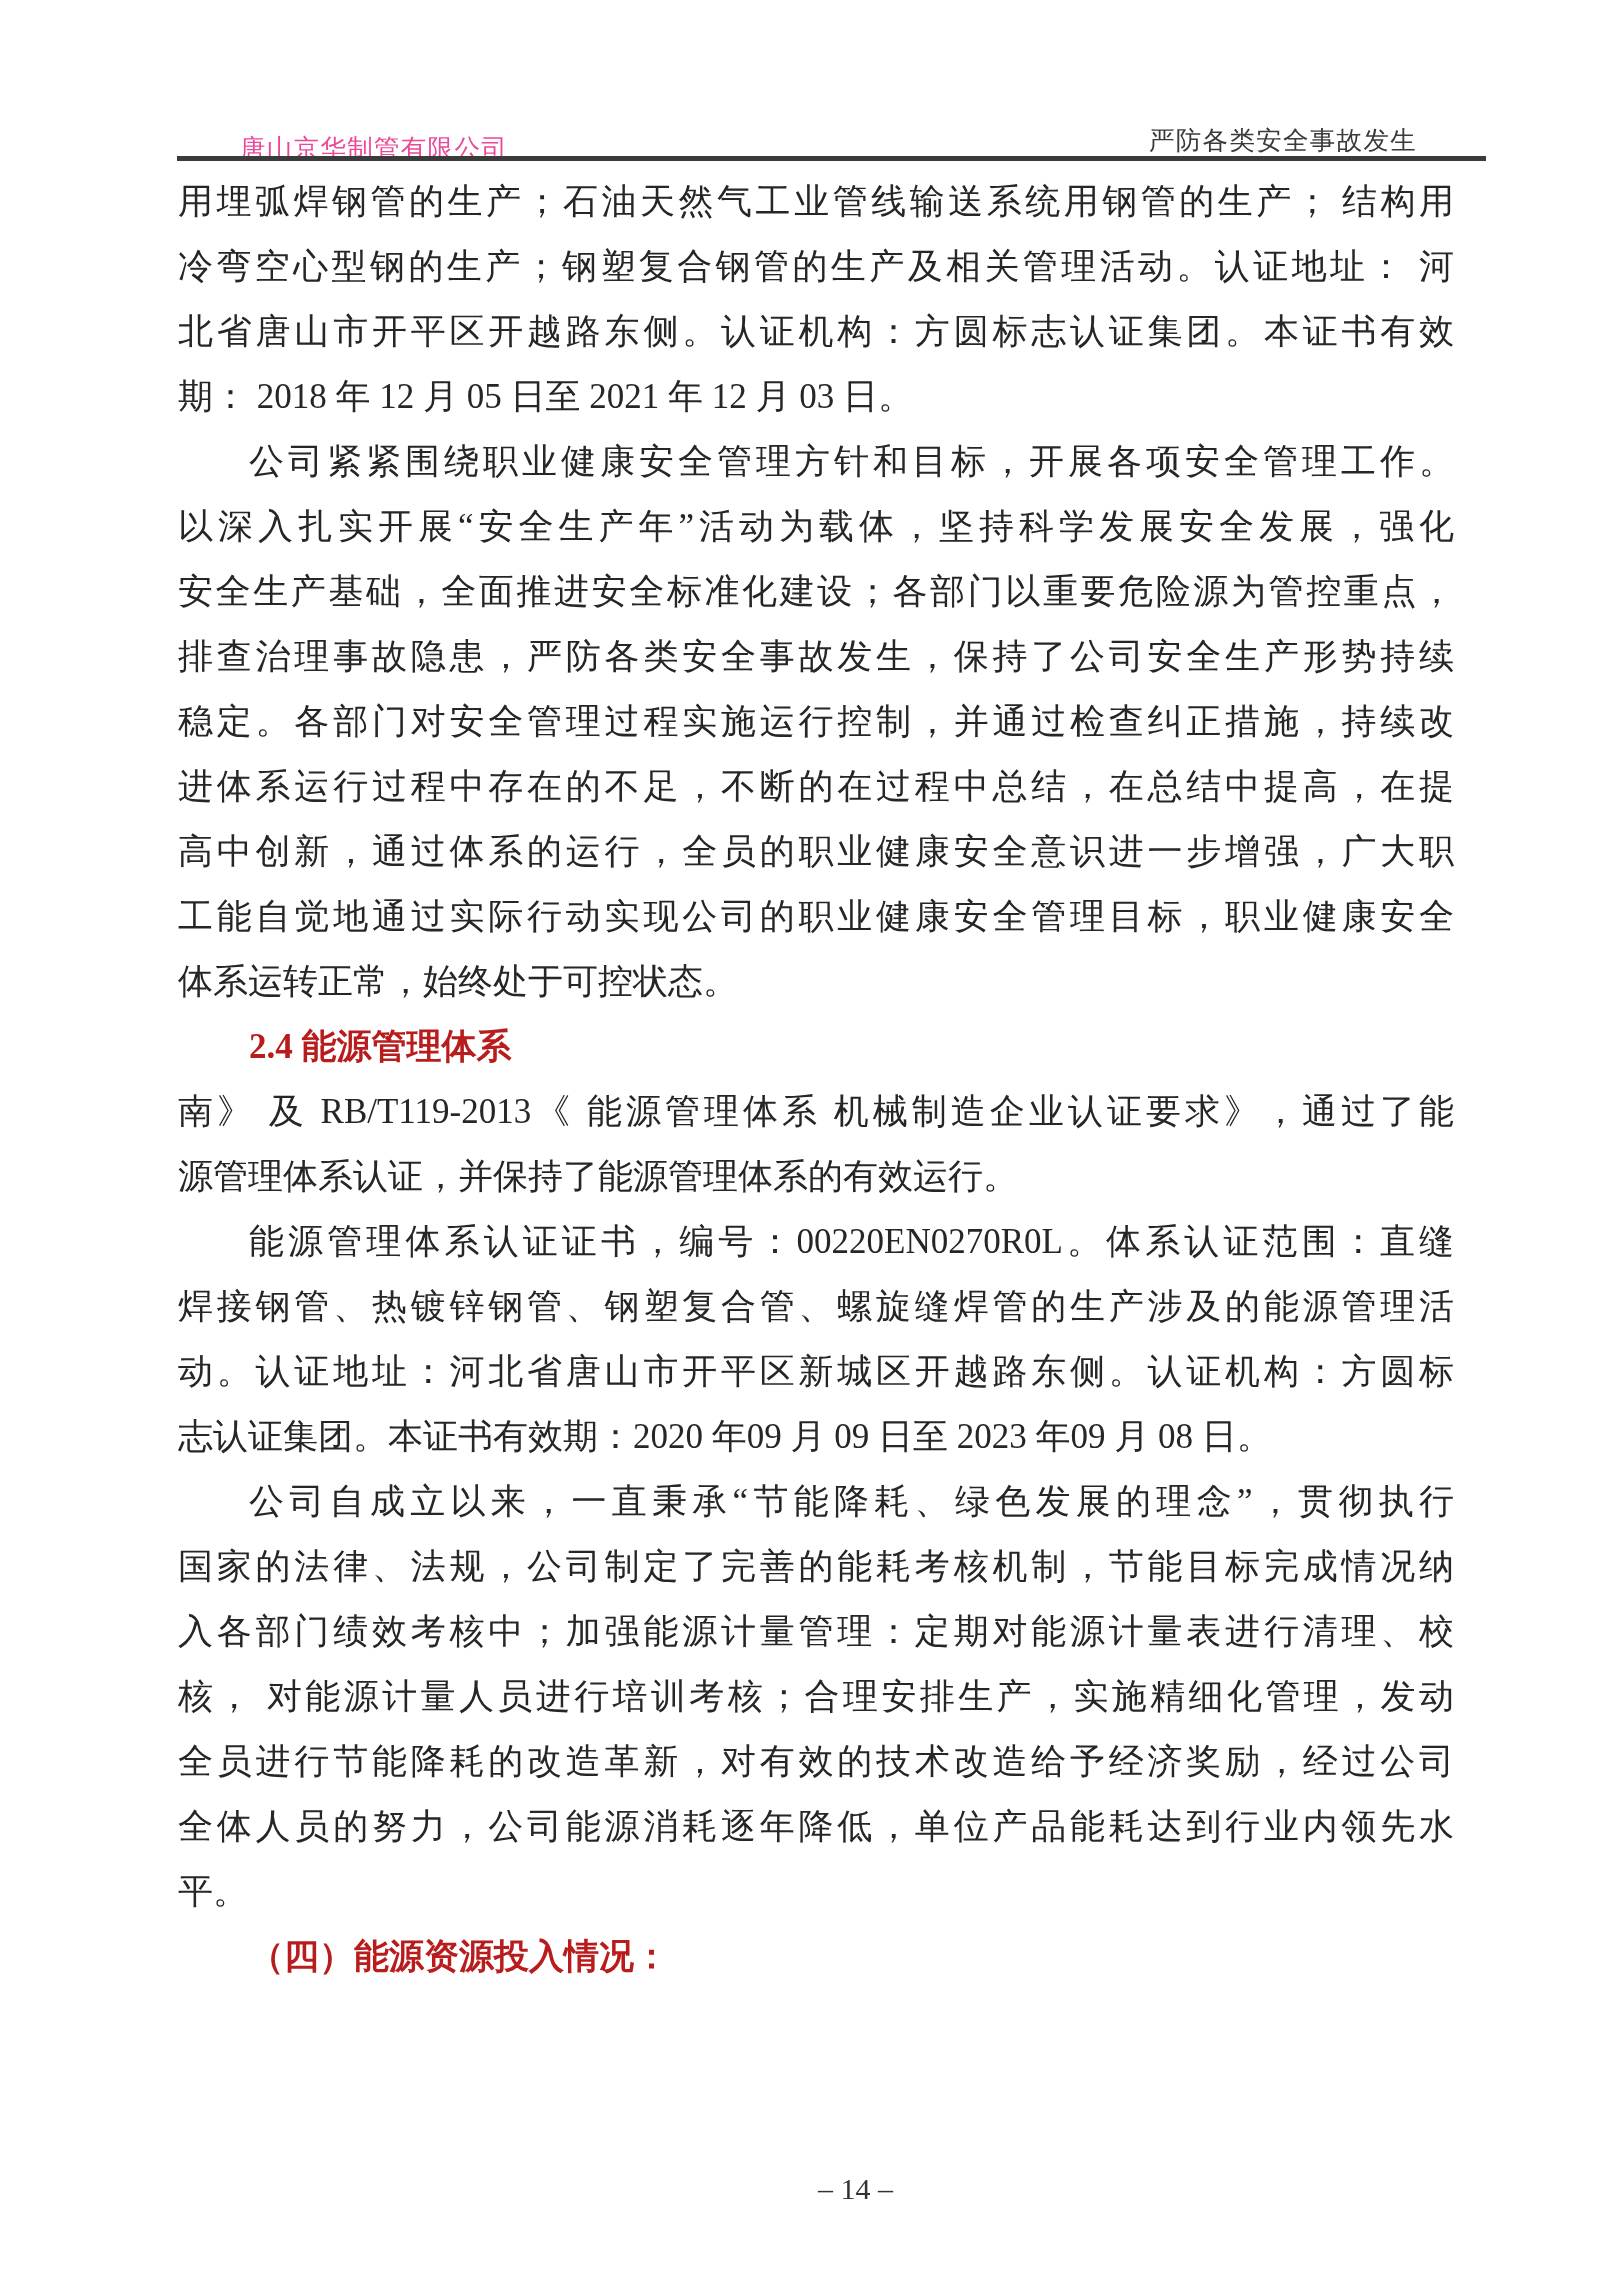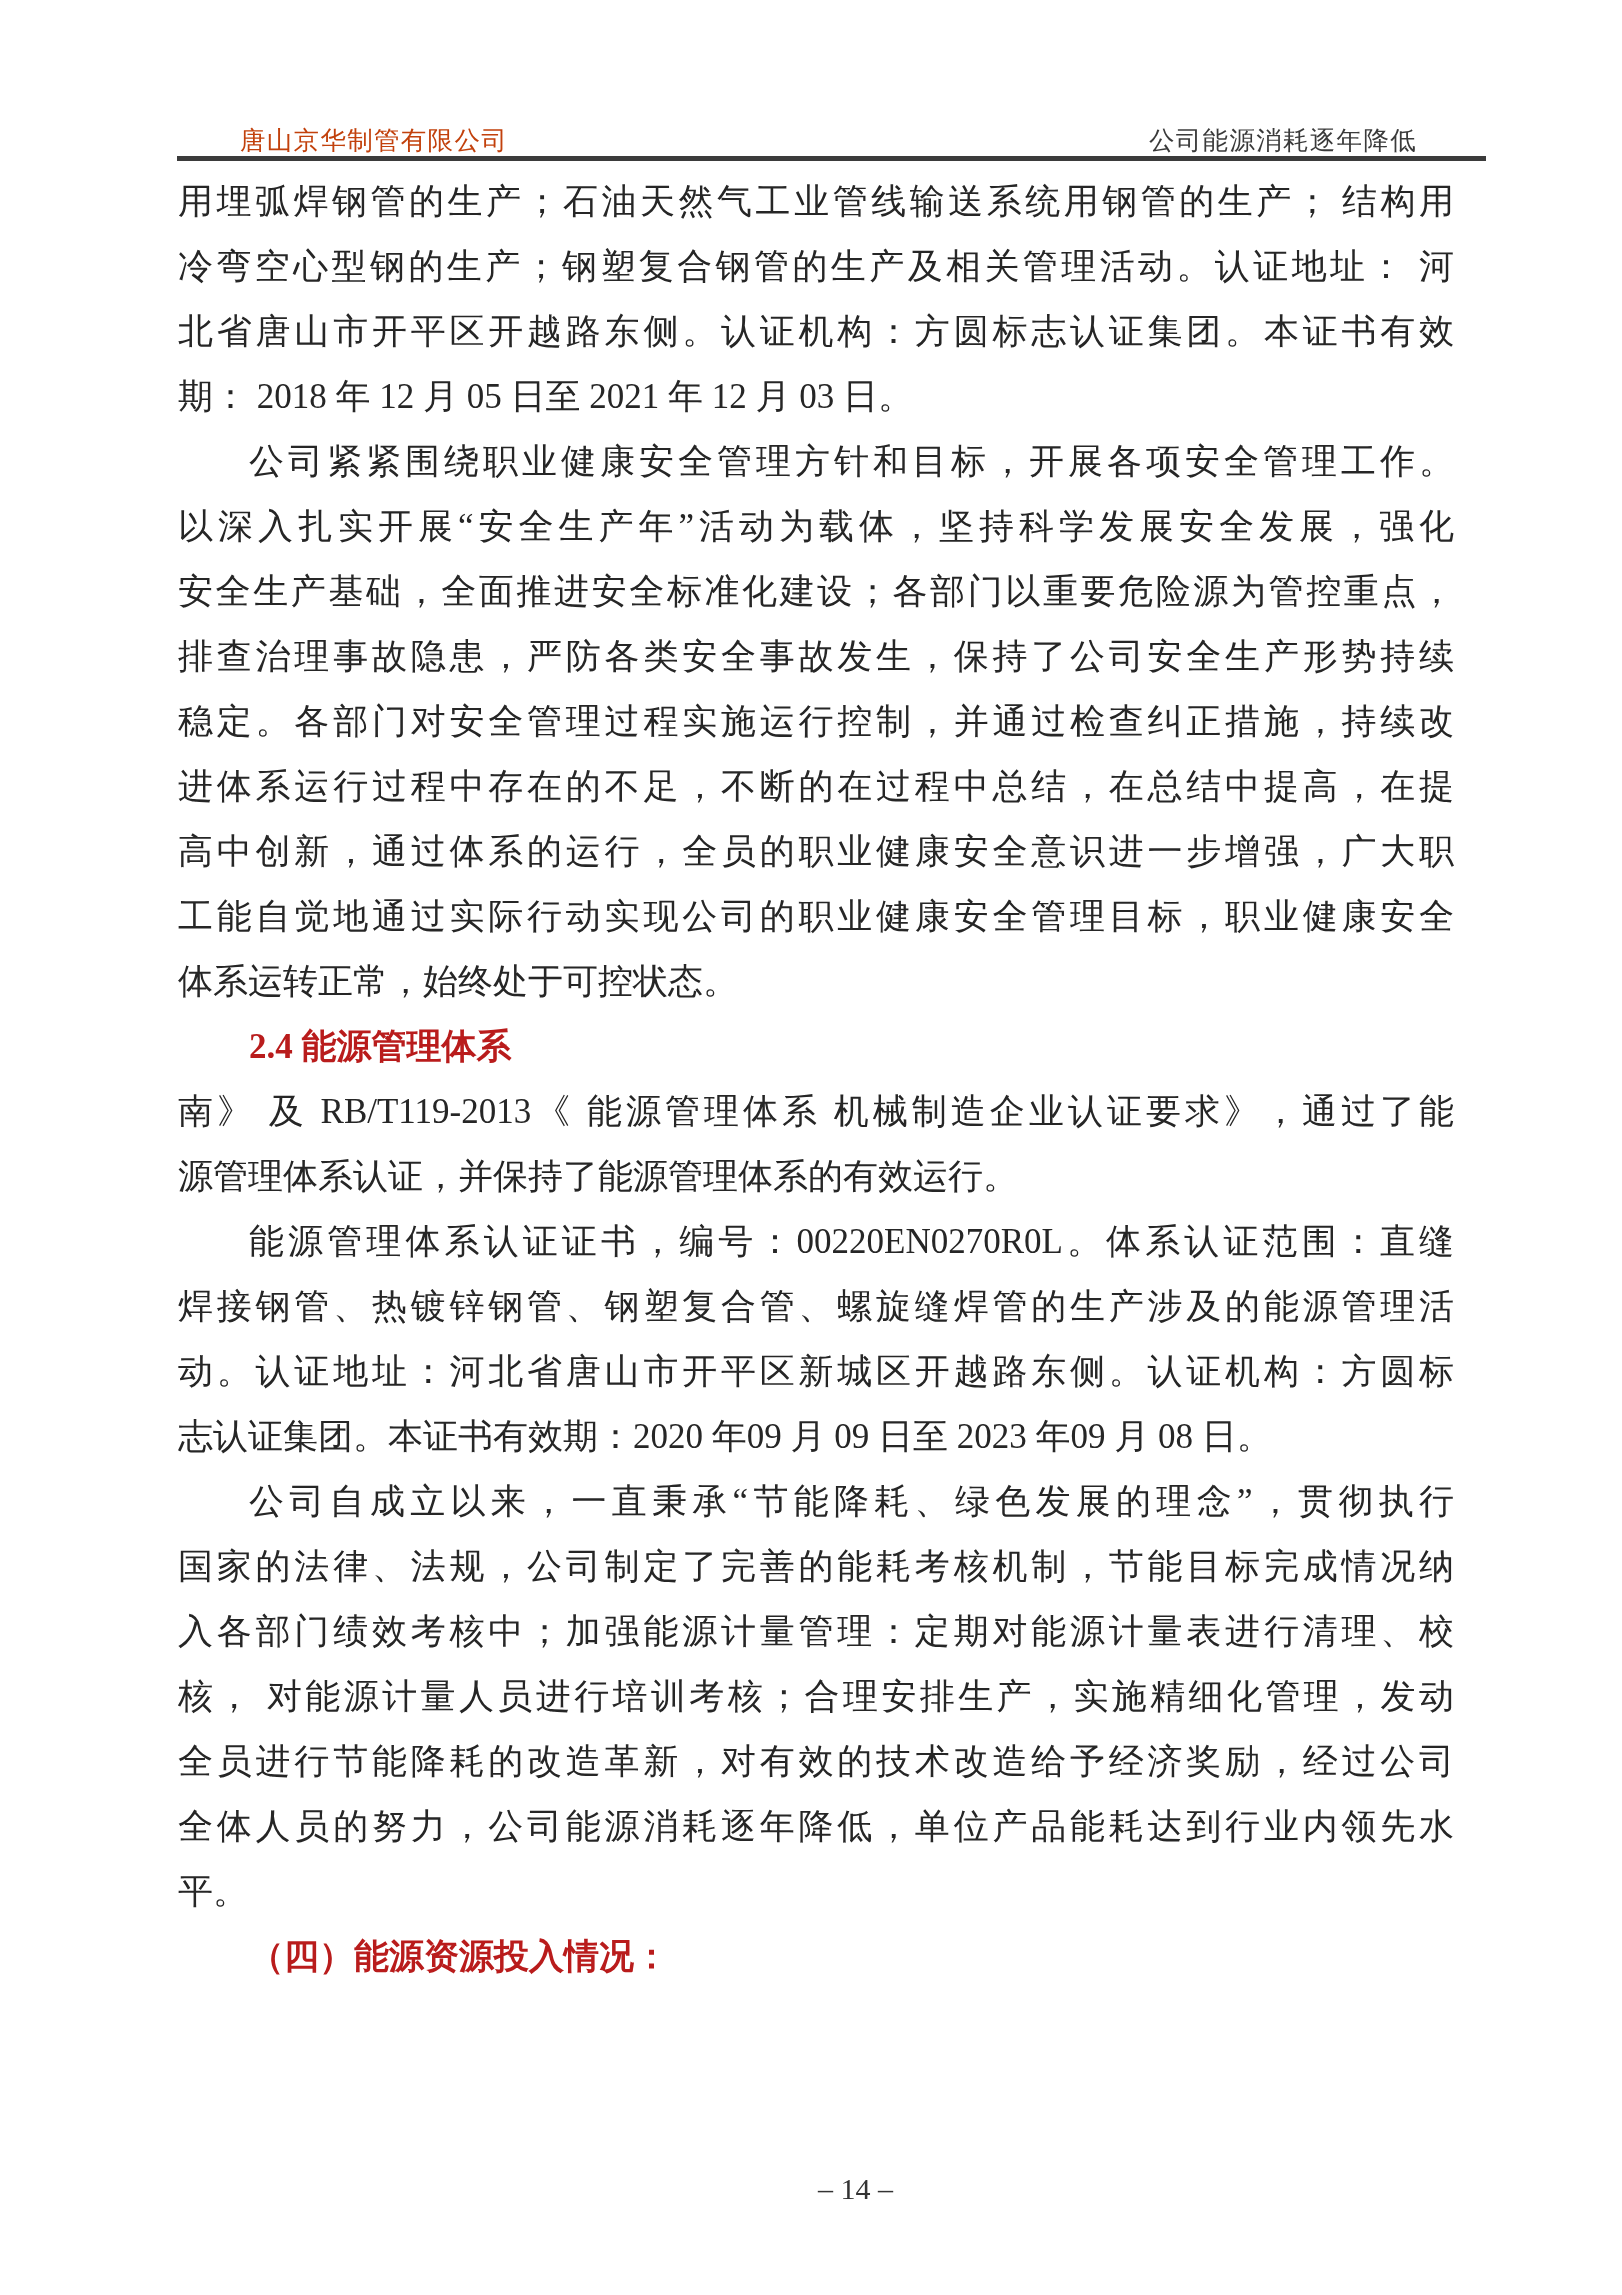--- a/index.html
+++ b/index.html
@@ -13,24 +13,24 @@
     height: 2295px;
     background: #ffffff;
     color: #2e2e2e;
     font-family: "Liberation Serif", "DejaVu Serif", serif;
     overflow: hidden;
   }
   
   .header-company {
     position: absolute;
     left: 240px;
-    top: 123px;
+    top: 131px;
     font-size: 25.5px;
     letter-spacing: 1.3px;
-    color: #c2410c;
+    color: #ec4899;
     white-space: nowrap;
   }
   .header-title {
     position: absolute;
     right: 206px;
     top: 123px;
     font-size: 25.5px;
     letter-spacing: 1.3px;
     color: #3a3a3a;
     white-space: nowrap;
@@ -83,21 +83,21 @@
     padding-left: 44px;
   }
 </style>
 </head>
 <body>
 
 <div class="page">
 
   <div>
     <span class="header-company">唐山京华制管有限公司</span>
-    <span class="header-title">公司能源消耗逐年降低</span>
+    <span class="header-title">严防各类安全事故发生</span>
     <div class="header-rule"></div>
   </div>
 
   <div class="body-text">
 
     <div class="tline jline">用埋弧焊钢管的生产；石油天然气工业管线输送系统用钢管的生产； 结构用</div>
     <div class="tline jline">冷弯空心型钢的生产；钢塑复合钢管的生产及相关管理活动。认证地址： 河</div>
     <div class="tline jline">北省唐山市开平区开越路东侧。认证机构：方圆标志认证集团。本证书有效</div>
     <div class="tline eline">期： 2018 年 12 月 05 日至 2021 年 12 月 03 日。</div>
 

